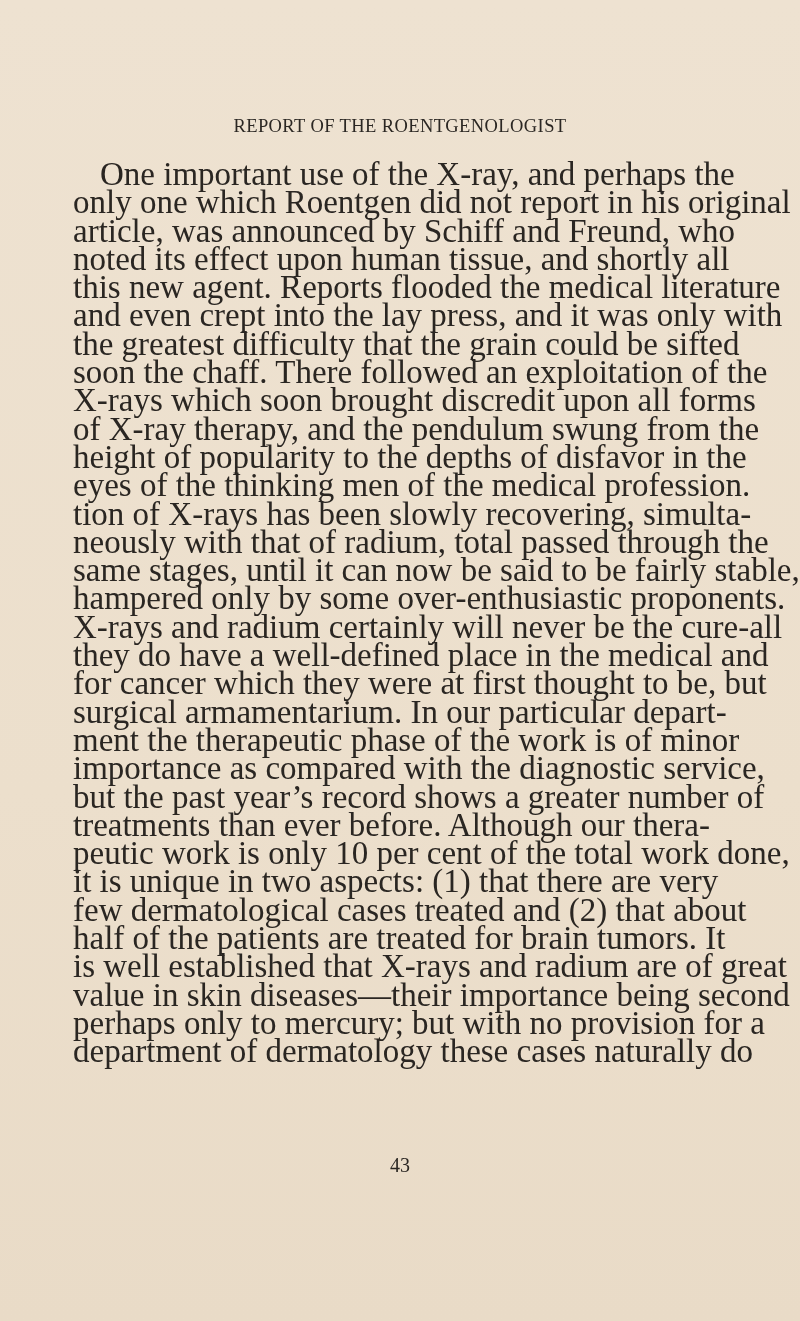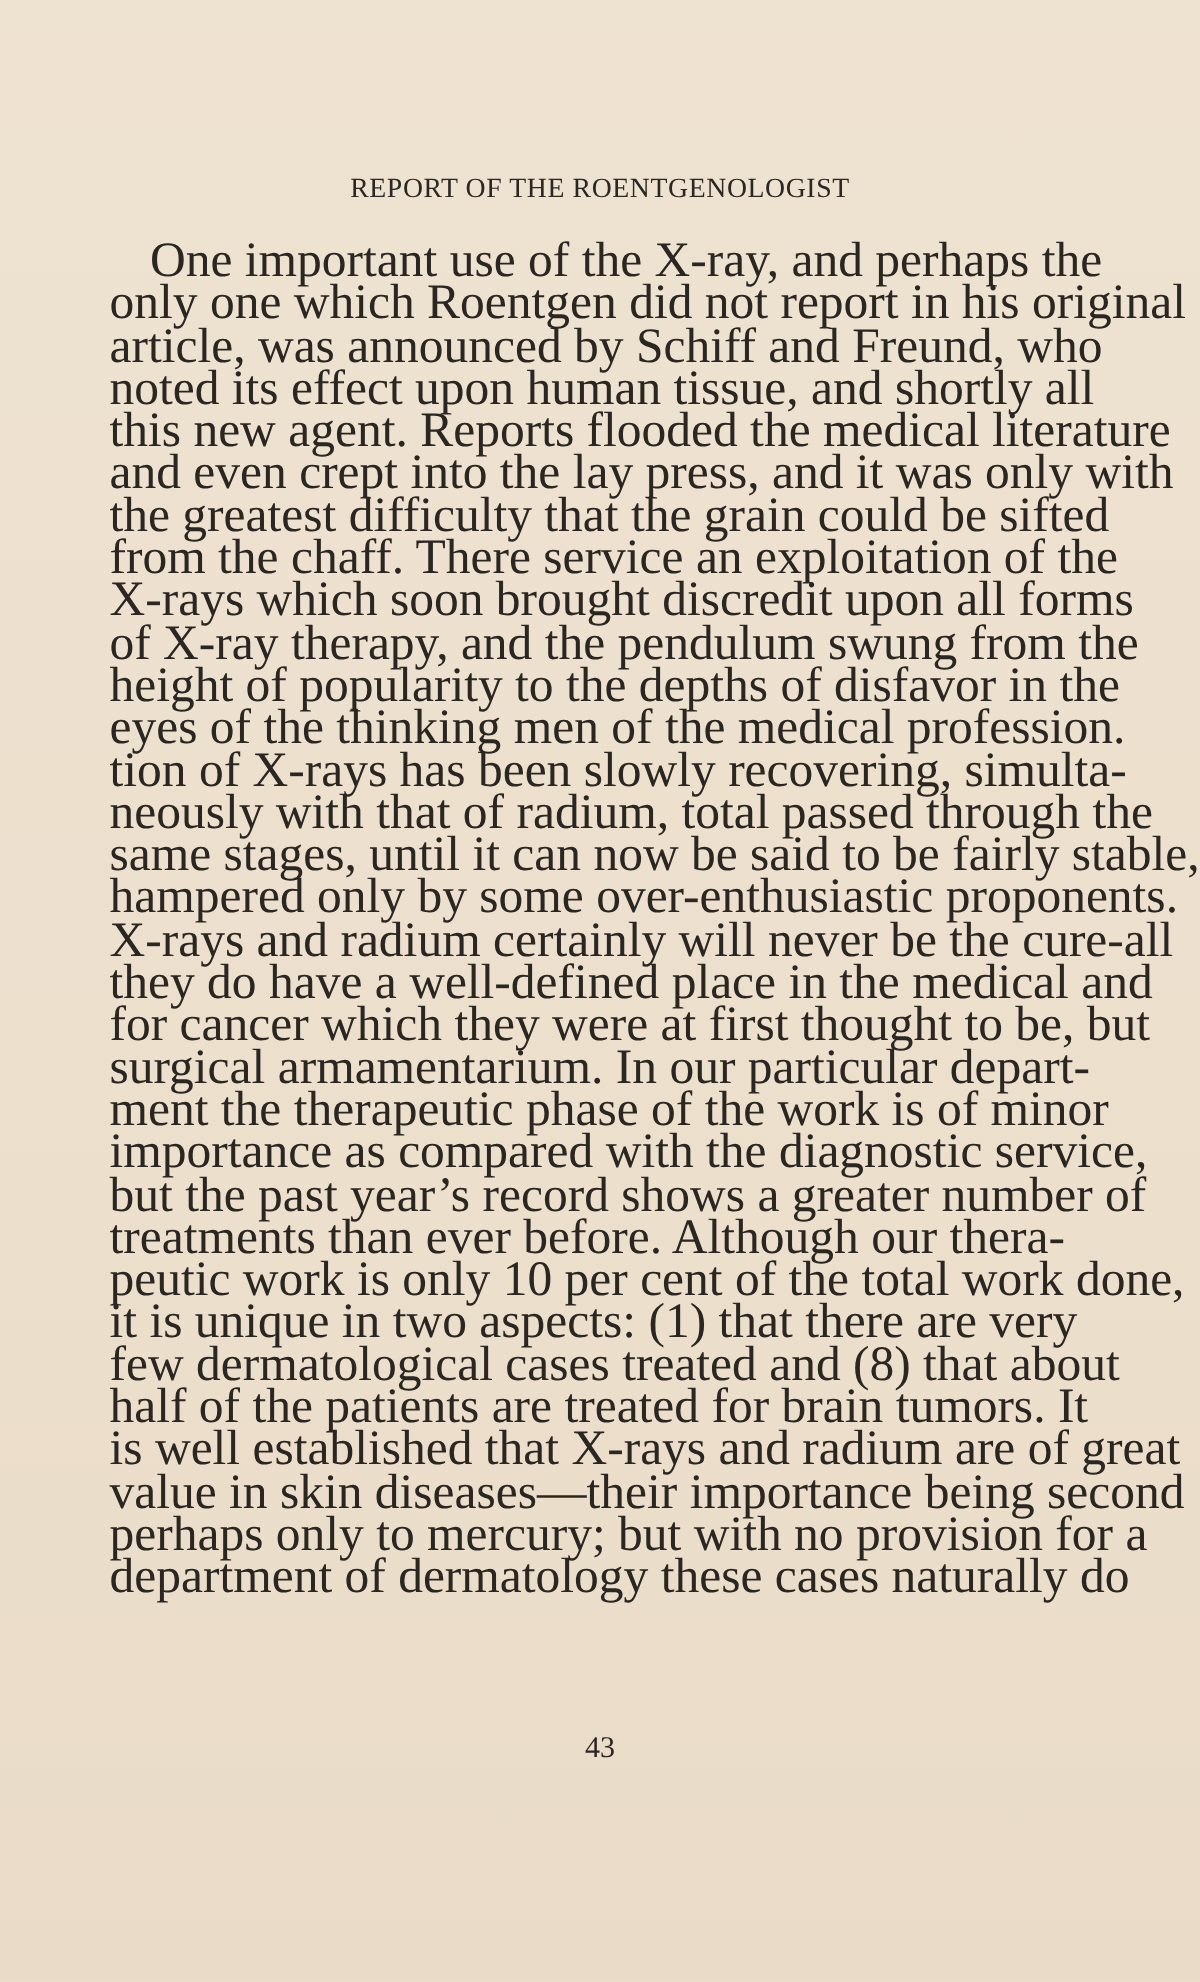--- a/index.html
+++ b/index.html
@@ -71,40 +71,40 @@
   <div class="running-head">REPORT OF THE ROENTGENOLOGIST</div>
 
   <div class="body-text">
     <span class="line indent">One important use of the X-ray, and perhaps the</span>
     <span class="line">only one which Roentgen did not report in his original</span>
     <span class="line">article, was announced by Schiff and Freund, who</span>
     <span class="line">noted its effect upon human tissue, and shortly all</span>
     <span class="line">this new agent.  Reports flooded the medical literature</span>
     <span class="line">and even crept into the lay press, and it was only with</span>
     <span class="line">the greatest difficulty that the grain could be sifted</span>
-    <span class="line">from the chaff.  There service an exploitation of the</span>
+    <span class="line">soon the chaff.  There followed an exploitation of the</span>
     <span class="line">X-rays which soon brought discredit upon all forms</span>
     <span class="line">of X-ray therapy, and the pendulum swung from the</span>
     <span class="line">height of popularity to the depths of disfavor in the</span>
     <span class="line">eyes of the thinking men of the medical profession.</span>
     <span class="line">tion of X-rays has been slowly recovering, simulta-</span>
     <span class="line">neously with that of radium, total passed through the</span>
     <span class="line">same stages, until it can now be said to be fairly stable,</span>
     <span class="line">hampered only by some over-enthusiastic proponents.</span>
     <span class="line">X-rays and radium certainly will never be the cure-all</span>
     <span class="line">they do have a well-defined place in the medical and</span>
     <span class="line">for cancer which they were at first thought to be, but</span>
     <span class="line">surgical armamentarium.  In our particular depart-</span>
     <span class="line">ment the therapeutic phase of the work is of minor</span>
     <span class="line">importance as compared with the diagnostic service,</span>
     <span class="line">but the past year’s record shows a greater number of</span>
     <span class="line">treatments than ever before.  Although our thera-</span>
     <span class="line">peutic work is only 10 per cent of the total work done,</span>
     <span class="line">it is unique in two aspects: (1) that there are very</span>
-    <span class="line">few dermatological cases treated and (8) that about</span>
+    <span class="line">few dermatological cases treated and (2) that about</span>
     <span class="line">half of the patients are treated for brain tumors.  It</span>
     <span class="line">is well established that X-rays and radium are of great</span>
     <span class="line">value in skin diseases—their importance being second</span>
     <span class="line">perhaps only to mercury; but with no provision for a</span>
     <span class="line">department of dermatology these cases naturally do</span>
   </div>
 
   <div class="folio">43</div>
 </div>
 

